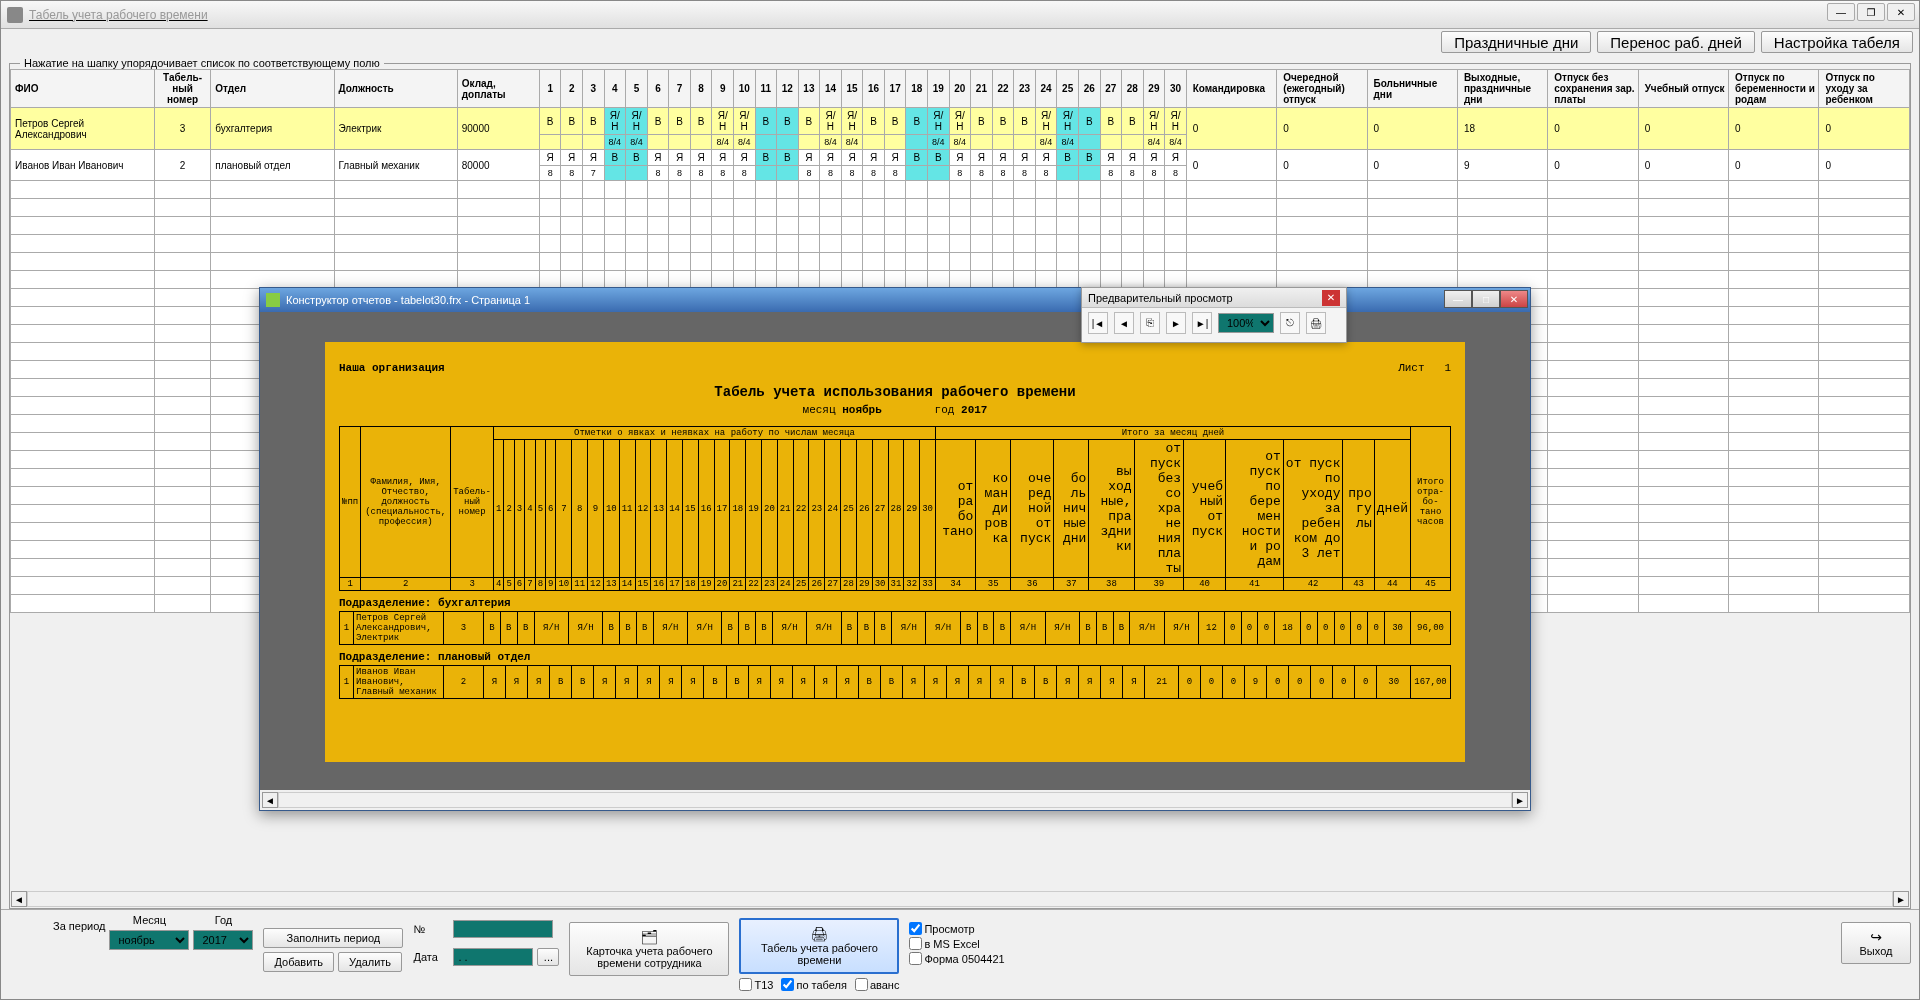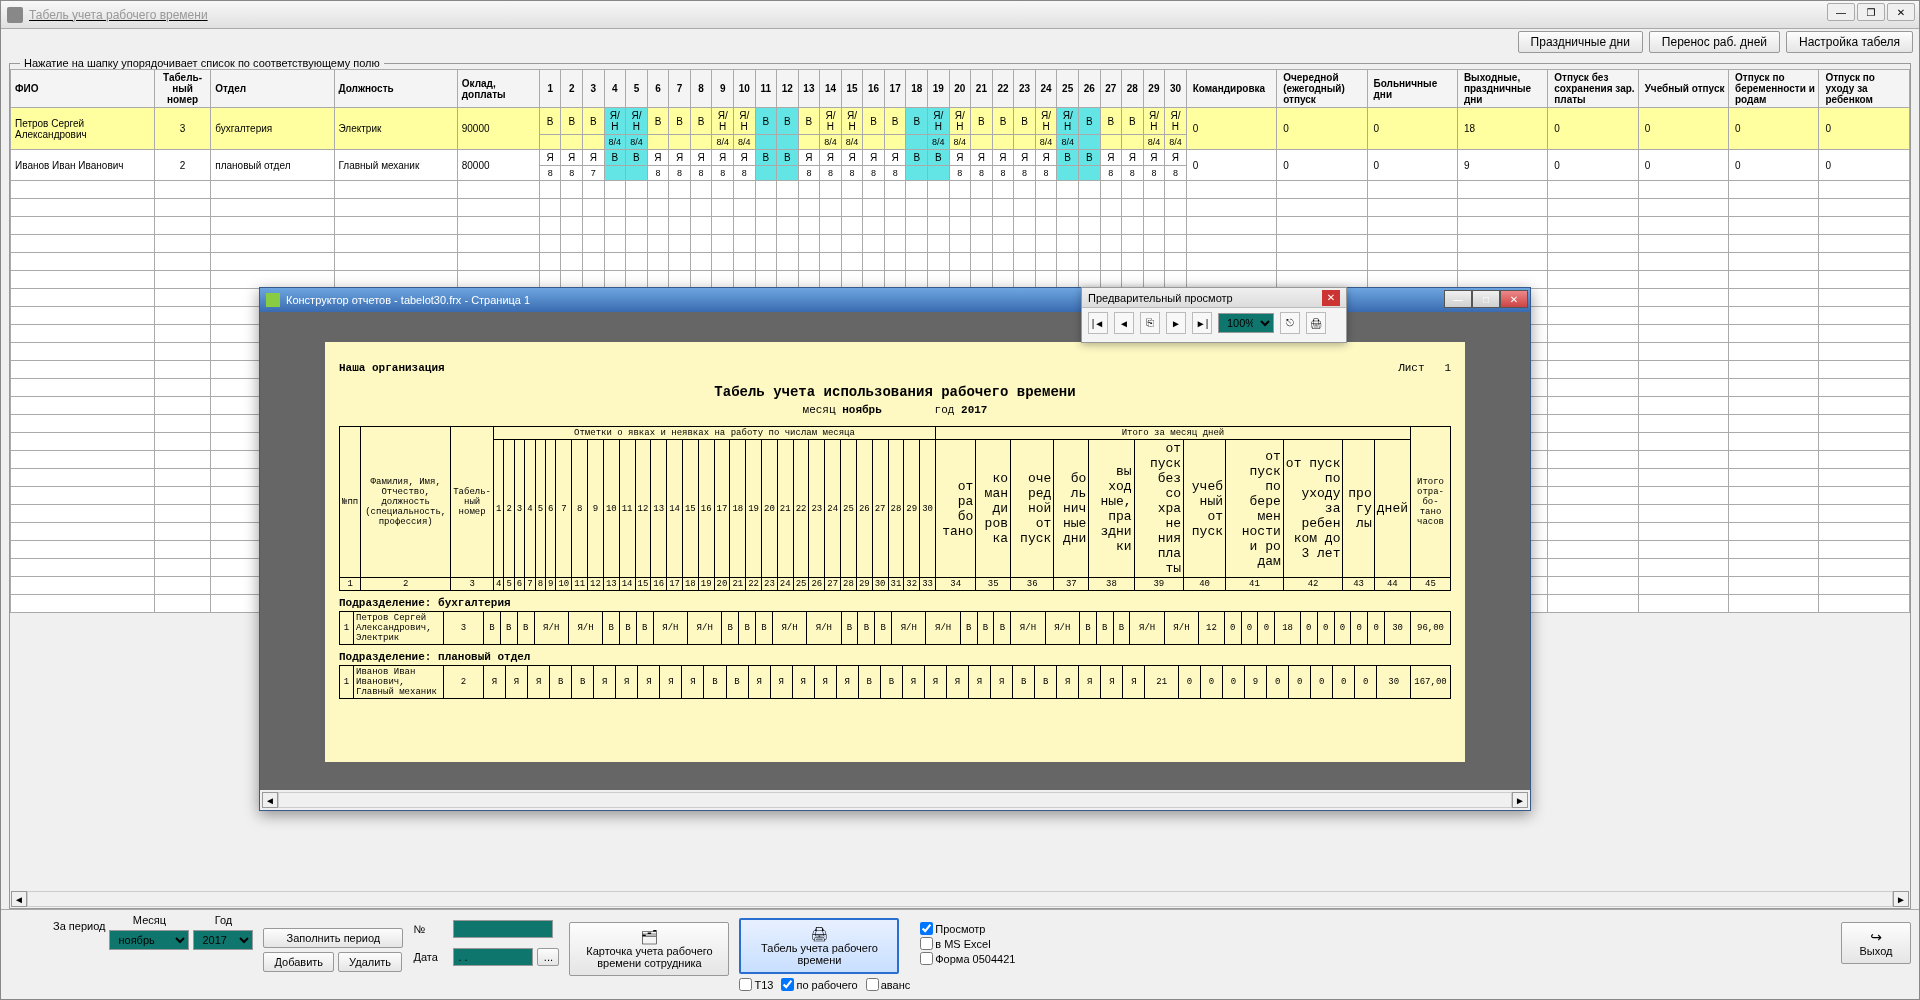--- a/index.html
+++ b/index.html
@@ -8,21 +8,21 @@
 
 .main-window { width: 1920px; height: 1000px; background: #f0f0f0; border: 1px solid #888; position: relative; }
 .titlebar { height: 28px; background: linear-gradient(#f8f8f8, #e0e0e0); border-bottom: 1px solid #aaa; display: flex; align-items: center; padding: 0 6px; text-decoration: underline; }
 .titlebar-icon { width: 16px; height: 16px; background: #888; border-radius: 2px; margin-right: 6px; }
 .titlebar-text { color: #999; font-size: 12px; }
 .win-btns { position: absolute; right: 4px; top: 2px; display: flex; gap: 2px; }
 .win-btn { width: 28px; height: 18px; border: 1px solid #aaa; background: #f0f0f0; display: flex; align-items: center; justify-content: center; font-size: 10px; cursor: pointer; border-radius: 2px; }
 
 
 .top-toolbar { height: 26px; display: flex; justify-content: flex-end; padding: 2px 6px; gap: 6px; }
-.tb-btn { padding: 2px 12px; border: 1px solid #999; background: linear-gradient(#fdfdfd, #e5e5e5); cursor: pointer; border-radius: 2px; font-size: 12px; }
+.tb-btn { padding: 2px 12px; border: 1px solid #999; background: linear-gradient(#fdfdfd, #e5e5e5); cursor: pointer; border-radius: 2px; font-size: 15px; }
 
 
 .main-fieldset { margin: 2px 8px; border: 1px solid #999; padding: 0; height: 852px; position: relative; }
 .main-fieldset legend { font-size: 11px; padding: 0 4px; margin-left: 10px; }
 
 
 .grid-wrap { width: 100%; height: 826px; overflow: auto; }
 .grid { border-collapse: collapse; width: 100%; }
 .grid th, .grid td { border: 1px solid #aaa; font-size: 10px; padding: 2px 3px; text-align: center; background: #fff; }
 .grid th { background: #f4f4f4; font-weight: bold; }
@@ -61,21 +61,21 @@
 
 
 .preview-toolbar { position: absolute; left: 1080px; top: 286px; width: 266px; height: 56px; border: 1px solid #999; background: #f4f4f4; box-shadow: 0 2px 8px rgba(0,0,0,0.3); z-index: 20; }
 .preview-titlebar { height: 20px; background: linear-gradient(#f0f0f0,#dcdcdc); display: flex; align-items: center; padding: 0 6px; font-size: 11px; border-bottom: 1px solid #bbb; }
 .preview-titlebar .pclose { width: 18px; height: 16px; background: #c33; color: #fff; display: flex; align-items: center; justify-content: center; margin-left: auto; cursor: pointer; font-size: 10px; }
 .preview-tools { display: flex; align-items: center; padding: 4px 6px; gap: 6px; }
 .ptool { width: 20px; height: 22px; border: 1px solid #bbb; background: #f8f8f8; display: flex; align-items: center; justify-content: center; cursor: pointer; font-size: 10px; }
 
 
 .report-body { position: absolute; top: 24px; left: 0; right: 0; bottom: 20px; background: #666; overflow: auto; padding: 30px 60px; }
-.report-page { background: #fef9c3; width: 1140px; min-height: 420px; padding: 20px 14px; font-family: 'Courier New', monospace; font-size: 11px; margin: 0 auto; }
+.report-page { background: #eab308; width: 1140px; min-height: 420px; padding: 20px 14px; font-family: 'Courier New', monospace; font-size: 11px; margin: 0 auto; }
 .rp-org { font-weight: bold; }
 .rp-list { float: right; }
 .rp-title { text-align: center; font-weight: bold; font-size: 14px; margin: 10px 0 4px; }
 .rp-sub { text-align: center; font-size: 11px; margin-bottom: 10px; }
 .rp-sub span.b { font-weight: bold; }
 
 .rp-table { border-collapse: collapse; width: 100%; font-size: 9px; }
 .rp-table th, .rp-table td { border: 1px solid #000; padding: 1px 2px; text-align: center; vertical-align: middle; }
 .rp-table th { font-weight: normal; }
 .rp-table .small { font-size: 13px; text-align: right; }
@@ -1447,21 +1447,21 @@
         <div>Табель учета рабочего</div>
         <div>времени</div>
       </button>
       <div class="checkrow" style="margin-top:4px; gap:8px;">
         <label class="checkrow">
             <input type="checkbox" style="">
             <span>Т13</span>
           </label>
         <label class="checkrow">
             <input type="checkbox" checked="" style="">
-            <span>по рабочего</span>
+            <span>по табеля</span>
           </label>
         <label class="checkrow">
             <input type="checkbox" style="">
             <span>аванс</span>
           </label>
       </div>
     </div>
     <div class="checkgroup" style="margin-top:8px;">
       <label class="checkrow">
           <input type="checkbox" checked="" style="">

